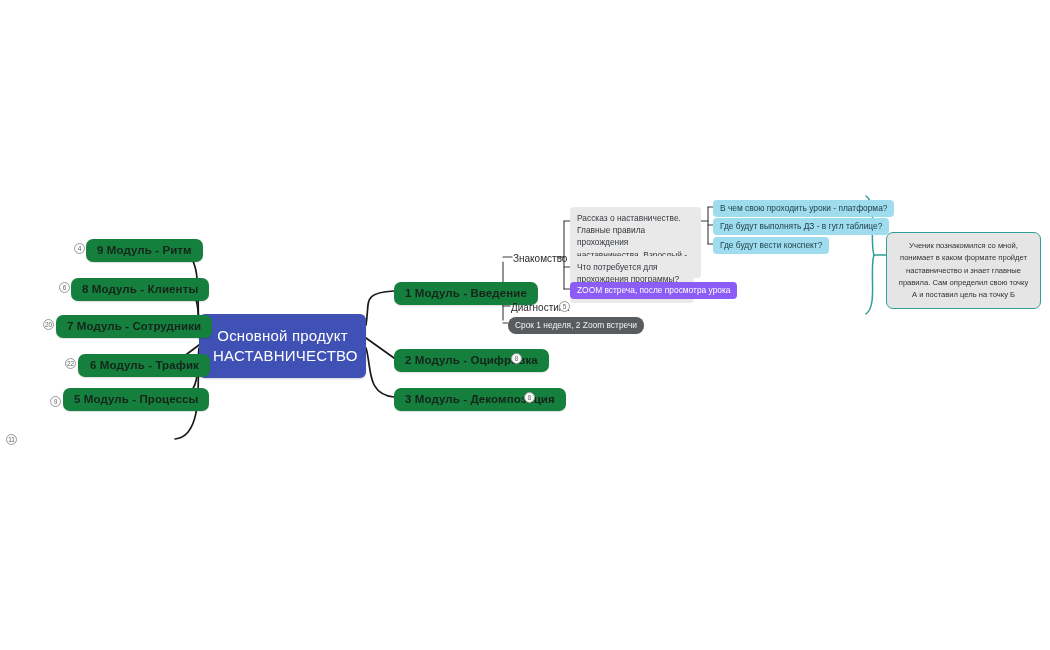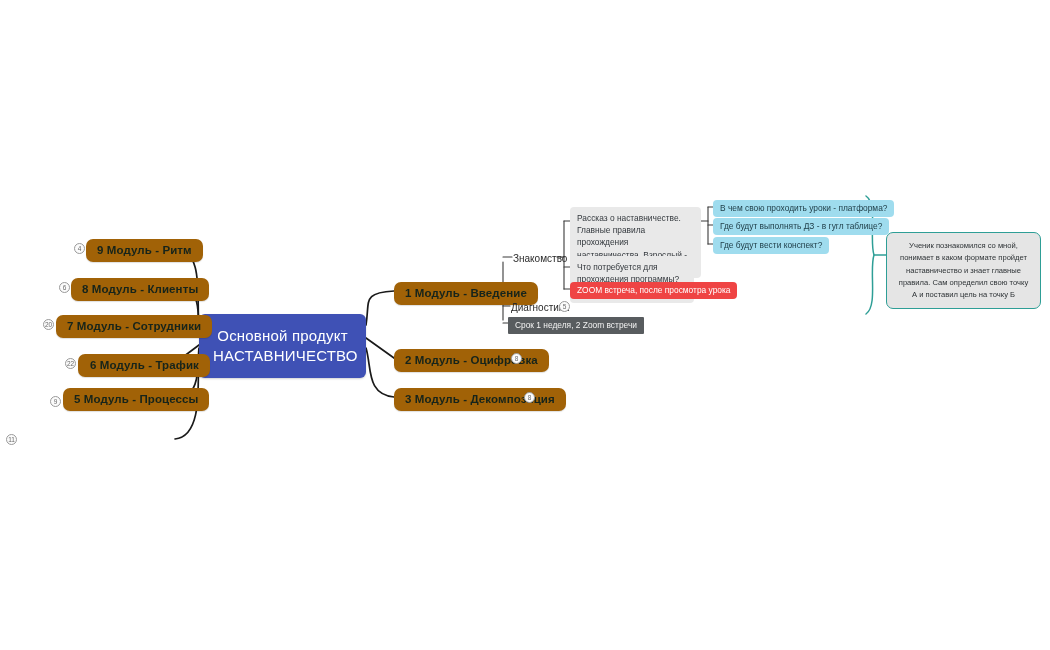--- a/index.html
+++ b/index.html
@@ -42,21 +42,21 @@
     line-height: 1.32;
     font-size: 15px;
     letter-spacing: .2px;
     box-shadow: 0 1px 2px rgba(0,0,0,.18);
   }
   .central .l1 { display:block; }
   .central .l2 { display:block; }
 
   
   .pill {
-    background: #a16207;
+    background: #15803d;
     color: #16241b;
     border-radius: 7px;
     padding: 5px 11px;
     font-size: 11.5px;
     font-weight: 600;
     letter-spacing: .1px;
     box-shadow: 0 1px 1px rgba(0,0,0,.13);
     line-height: 1.15;
   }
 
@@ -76,39 +76,39 @@
     padding: 5px 7px;
     font-size: 8.4px;
     line-height: 1.45;
     white-space: normal;
   }
 
   
   .chip-dark {
     background: #585c5f;
     color: #f2f2f2;
-    border-radius: 1px;
+    border-radius: 8px;
     padding: 3px 7px;
     font-size: 8.4px;
     line-height: 1.3;
   }
 
   
   .chip-cyan {
     background: #9fdcee;
     color: #1d3b45;
     border-radius: 4px;
     padding: 3px 7px;
     font-size: 8.4px;
     line-height: 1.3;
   }
 
   
   .chip-blue {
-    background: #ef4444;
+    background: #8b5cf6;
     color: #ffffff;
     border-radius: 4px;
     padding: 3px 7px;
     font-size: 8.4px;
     line-height: 1.3;
   }
 
   
   .summary {
     background: #e5e5e5;

